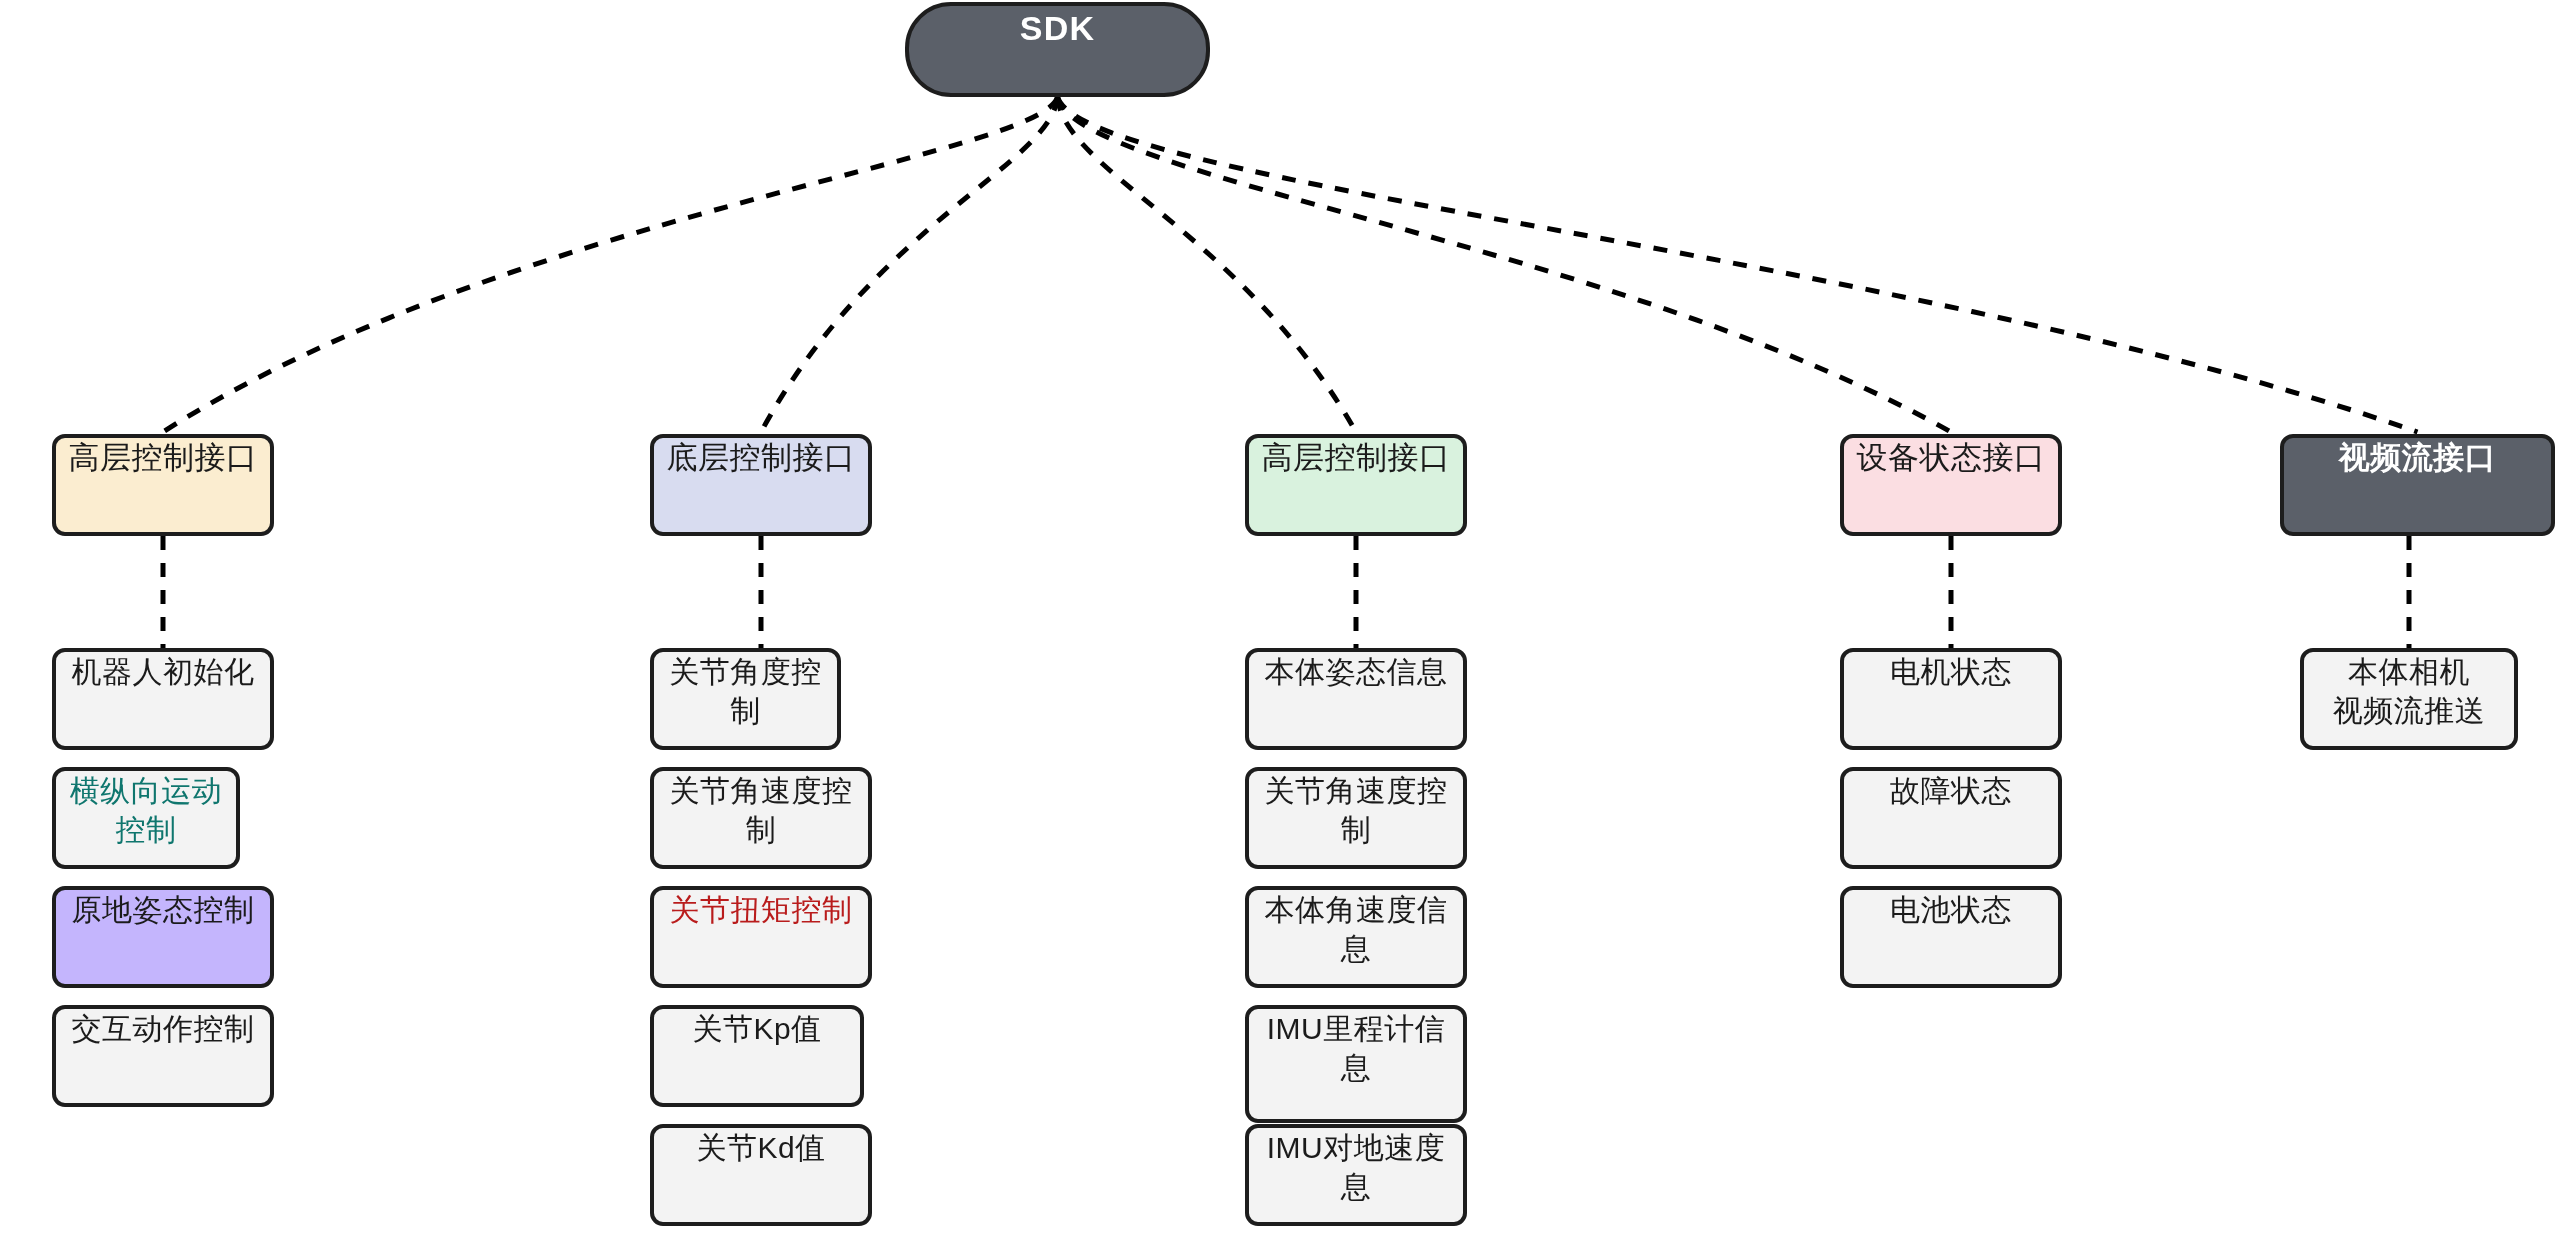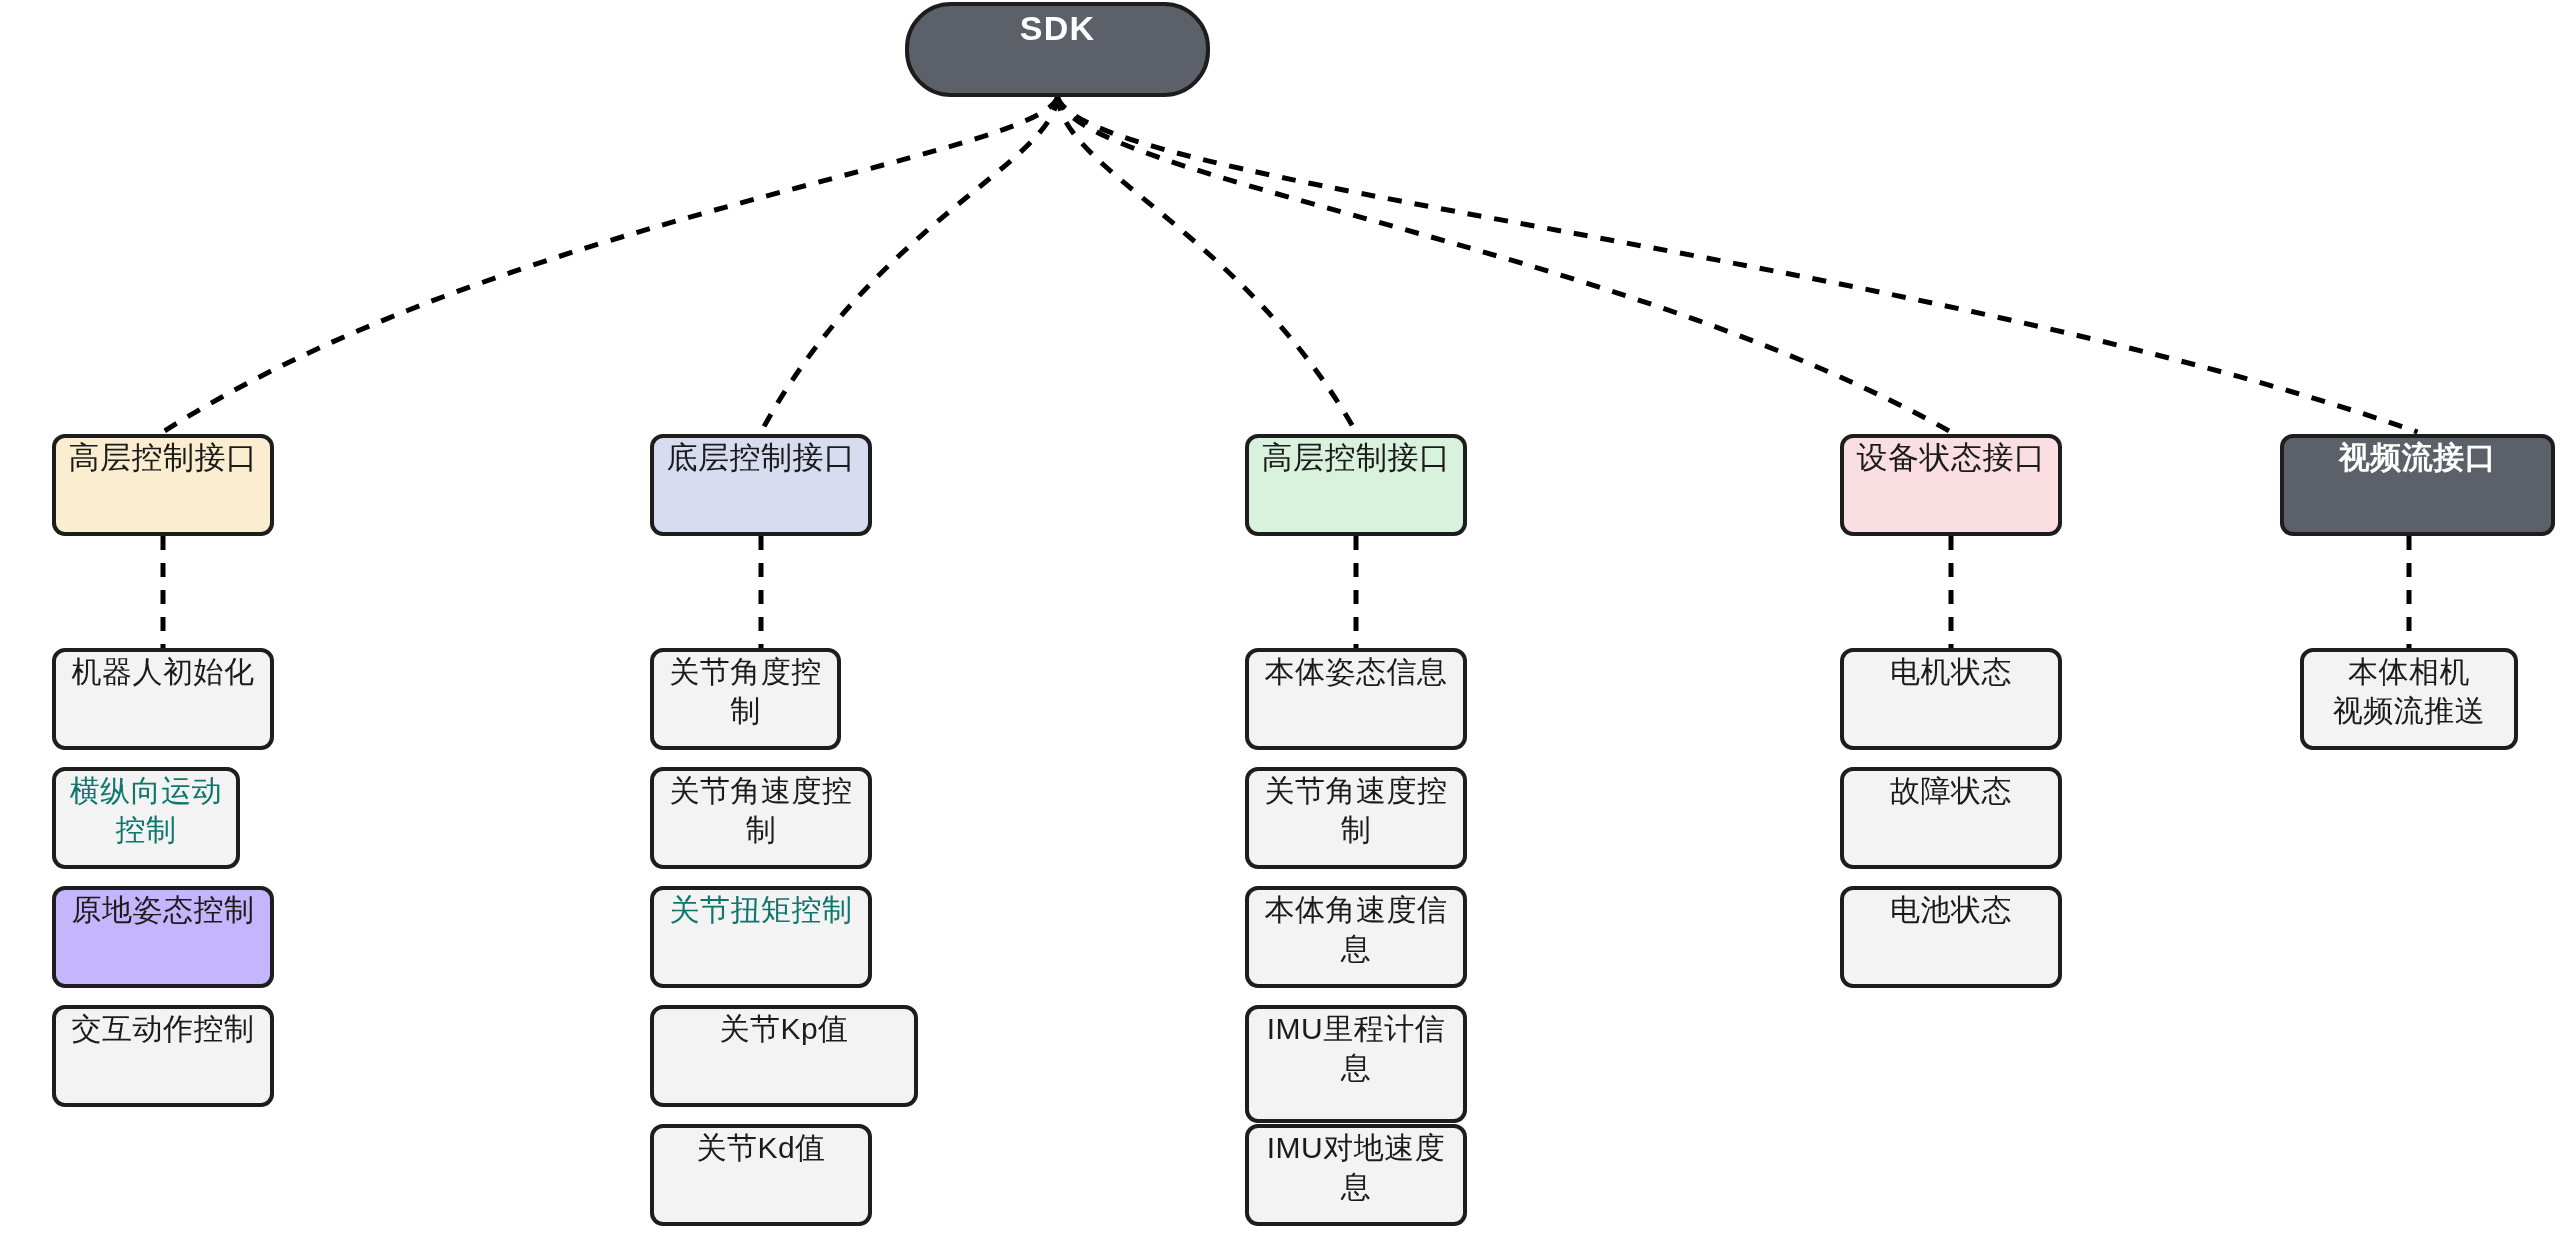--- a/index.html
+++ b/index.html
@@ -82,22 +82,22 @@
   <div id="nodes">
       <div class="node root dark" style="left: 905px; top: 2px; width: 305px; height: 95px; background: rgb(91, 96, 105); color: rgb(255, 255, 255);"><span>SDK</span></div>
       <div class="node category" style="left: 52px; top: 434px; width: 222px; height: 102px; background: rgb(251, 237, 208); color: rgb(27, 27, 27);"><span>高层控制接口</span></div>
       <div class="node leaf" style="left: 52px; top: 648px; width: 222px; height: 102px; background: rgb(243, 243, 243); color: rgb(27, 27, 27);"><span>机器人初始化</span></div>
       <div class="node leaf" style="left: 52px; top: 767px; width: 188px; height: 102px; background: rgb(243, 243, 243); color: #0f766e;"><span>横纵向运动控制</span></div>
       <div class="node leaf" style="left: 52px; top: 886px; width: 222px; height: 102px; background: #c4b5fd; color: rgb(27, 27, 27);"><span>原地姿态控制</span></div>
       <div class="node leaf" style="left: 52px; top: 1005px; width: 222px; height: 102px; background: rgb(243, 243, 243); color: rgb(27, 27, 27);"><span>交互动作控制</span></div>
       <div class="node category" style="left: 650px; top: 434px; width: 222px; height: 102px; background: rgb(216, 220, 240); color: rgb(27, 27, 27);"><span>底层控制接口</span></div>
       <div class="node leaf" style="left: 650px; top: 648px; width: 191px; height: 102px; background: rgb(243, 243, 243); color: rgb(27, 27, 27);"><span>关节角度控制</span></div>
       <div class="node leaf" style="left: 650px; top: 767px; width: 222px; height: 102px; background: rgb(243, 243, 243); color: rgb(27, 27, 27);"><span>关节角速度控制</span></div>
-      <div class="node leaf" style="left: 650px; top: 886px; width: 222px; height: 102px; background: rgb(243, 243, 243); color: #0f766e;"><span>关节扭矩控制</span></div>
-      <div class="node leaf" style="left: 650px; top: 1005px; width: 268px; height: 102px; background: rgb(243, 243, 243); color: rgb(27, 27, 27);"><span>关节Kp值</span></div>
+      <div class="node leaf" style="left: 650px; top: 886px; width: 222px; height: 102px; background: rgb(243, 243, 243); color: #b91c1c;"><span>关节扭矩控制</span></div>
+      <div class="node leaf" style="left: 650px; top: 1005px; width: 214px; height: 102px; background: rgb(243, 243, 243); color: rgb(27, 27, 27);"><span>关节Kp值</span></div>
       <div class="node leaf" style="left: 650px; top: 1124px; width: 222px; height: 102px; background: rgb(243, 243, 243); color: rgb(27, 27, 27);"><span>关节Kd值</span></div>
       <div class="node category" style="left: 1245px; top: 434px; width: 222px; height: 102px; background: rgb(217, 242, 222); color: rgb(27, 27, 27);"><span>高层控制接口</span></div>
       <div class="node leaf" style="left: 1245px; top: 648px; width: 222px; height: 102px; background: rgb(243, 243, 243); color: rgb(27, 27, 27);"><span>本体姿态信息</span></div>
       <div class="node leaf" style="left: 1245px; top: 767px; width: 222px; height: 102px; background: rgb(243, 243, 243); color: rgb(27, 27, 27);"><span>关节角速度控制</span></div>
       <div class="node leaf" style="left: 1245px; top: 886px; width: 222px; height: 102px; background: rgb(243, 243, 243); color: rgb(27, 27, 27);"><span>本体角速度信息</span></div>
       <div class="node leaf" style="left: 1245px; top: 1005px; width: 222px; height: 118px; background: rgb(243, 243, 243); color: rgb(27, 27, 27);"><span>IMU里程计信息</span></div>
       <div class="node leaf" style="left: 1245px; top: 1124px; width: 222px; height: 102px; background: rgb(243, 243, 243); color: rgb(27, 27, 27);"><span>IMU对地速度息</span></div>
       <div class="node category" style="left: 1840px; top: 434px; width: 222px; height: 102px; background: rgb(251, 222, 226); color: rgb(27, 27, 27);"><span>设备状态接口</span></div>
       <div class="node leaf" style="left: 1840px; top: 648px; width: 222px; height: 102px; background: rgb(243, 243, 243); color: rgb(27, 27, 27);"><span>电机状态</span></div>
       <div class="node leaf" style="left: 1840px; top: 767px; width: 222px; height: 102px; background: rgb(243, 243, 243); color: rgb(27, 27, 27);"><span>故障状态</span></div>

